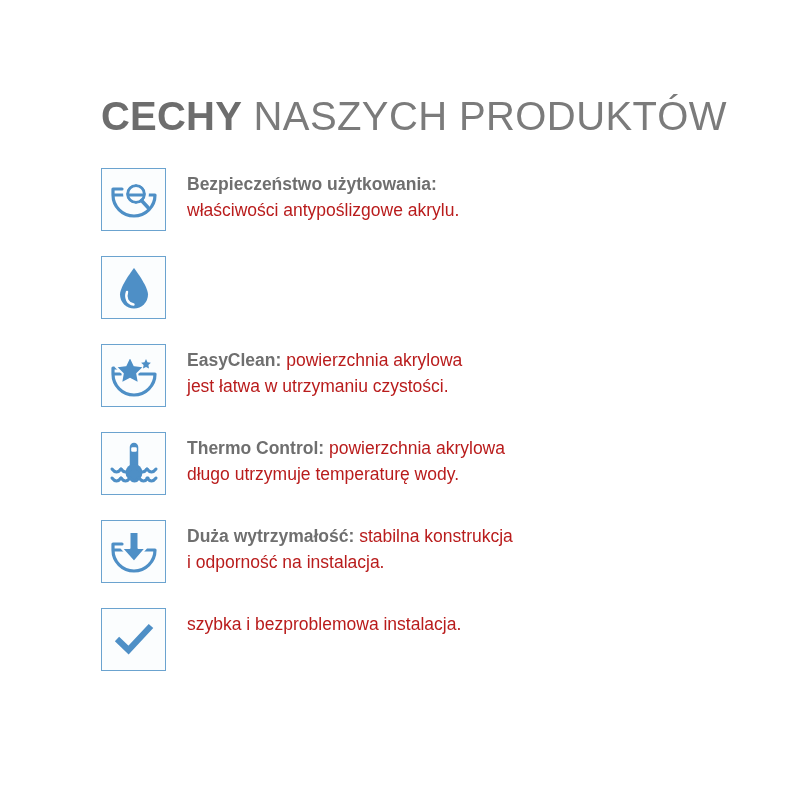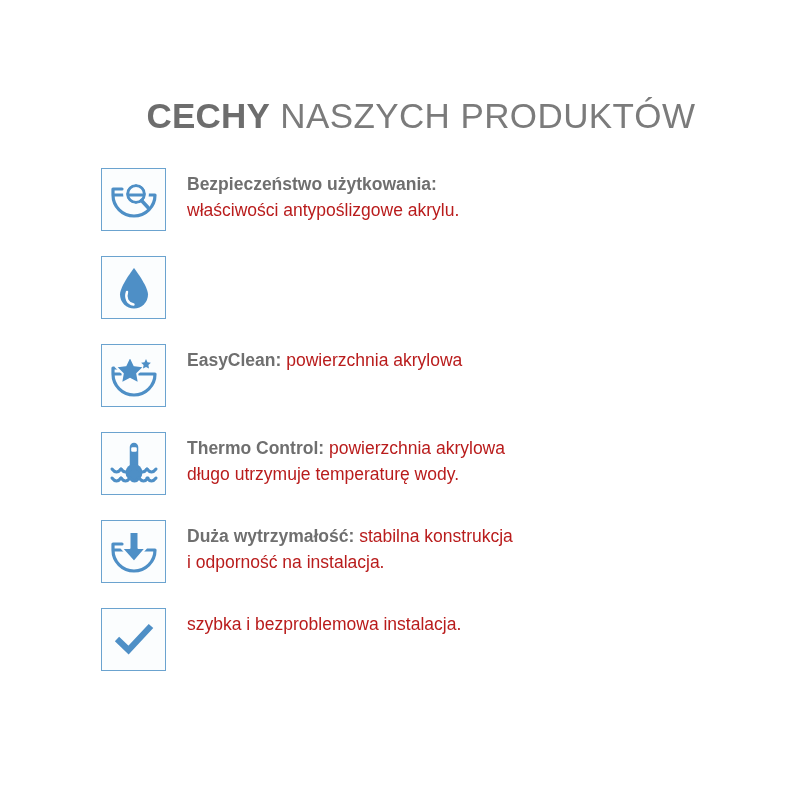--- a/index.html
+++ b/index.html
@@ -20,27 +20,26 @@
     height: 800px;
     background: #ffffff;
   }
 
   
   .heading {
     position: absolute;
     left: 101px;
     top: 96px;
     width: 640px;
-    font-size: 35px;
+    font-size: 40px;
     line-height: 40px;
     letter-spacing: 0.4px;
     color: #7b7b7b;
     font-weight: 400;
     white-space: nowrap;
-    text-align: center;
   }
   .heading .strong {
     font-weight: 700;
     color: #6d6d6d;
     letter-spacing: 0.2px;
   }
 
   
   .features {
     position: absolute;
@@ -124,20 +123,21 @@
     <div class="feature">
       <div class="icon-box">
         <svg width="52" height="42" viewBox="0 0 52 42" aria-hidden="true">
           <path d="M5 19 h42 a21 21 0 0 1 -42 0 z M5 19 v-6 h9" fill="none" stroke="#4e8fc6" stroke-width="3.2" stroke-linecap="round" stroke-linejoin="round"></path>
           <path d="M22 1 L26.4 10.2 L36.5 11.5 L29.2 18.6 L31 28.6 L22 23.8 L13 28.6 L14.8 18.6 L7.5 11.5 L17.6 10.2 Z" fill="#4e8fc6" stroke="#fbfdfe" stroke-width="2" stroke-linejoin="round"></path>
           <path d="M38 4 l1.5 3.2 l3.4 .5 l-2.5 2.4 l.6 3.4 l-3 -1.6 l-3 1.6 l.6 -3.4 l-2.5 -2.4 l3.4 -.5 z" fill="#4e8fc6"></path>
         </svg>
       </div>
       <div class="feature-text">
         <div class="line"><span class="title">EasyClean:</span><span class="desc"> powierzchnia akrylowa</span></div>
+        <div class="line desc">jest łatwa w utrzymaniu czystości.</div>
       </div>
     </div>
 
     <div class="feature">
       <div class="icon-box">
         <svg width="50" height="46" viewBox="0 0 50 46" aria-hidden="true">
           <path d="M25 6 v22" stroke="#4e8fc6" stroke-width="8.5" stroke-linecap="round"></path>
           <circle cx="25" cy="31.5" r="8.5" fill="#4e8fc6"></circle>
           <rect x="22.2" y="6.2" width="5.6" height="4.6" rx="1.3" fill="#ffffff"></rect>
           <g fill="none" stroke="#4e8fc6" stroke-width="3" stroke-linecap="round">

